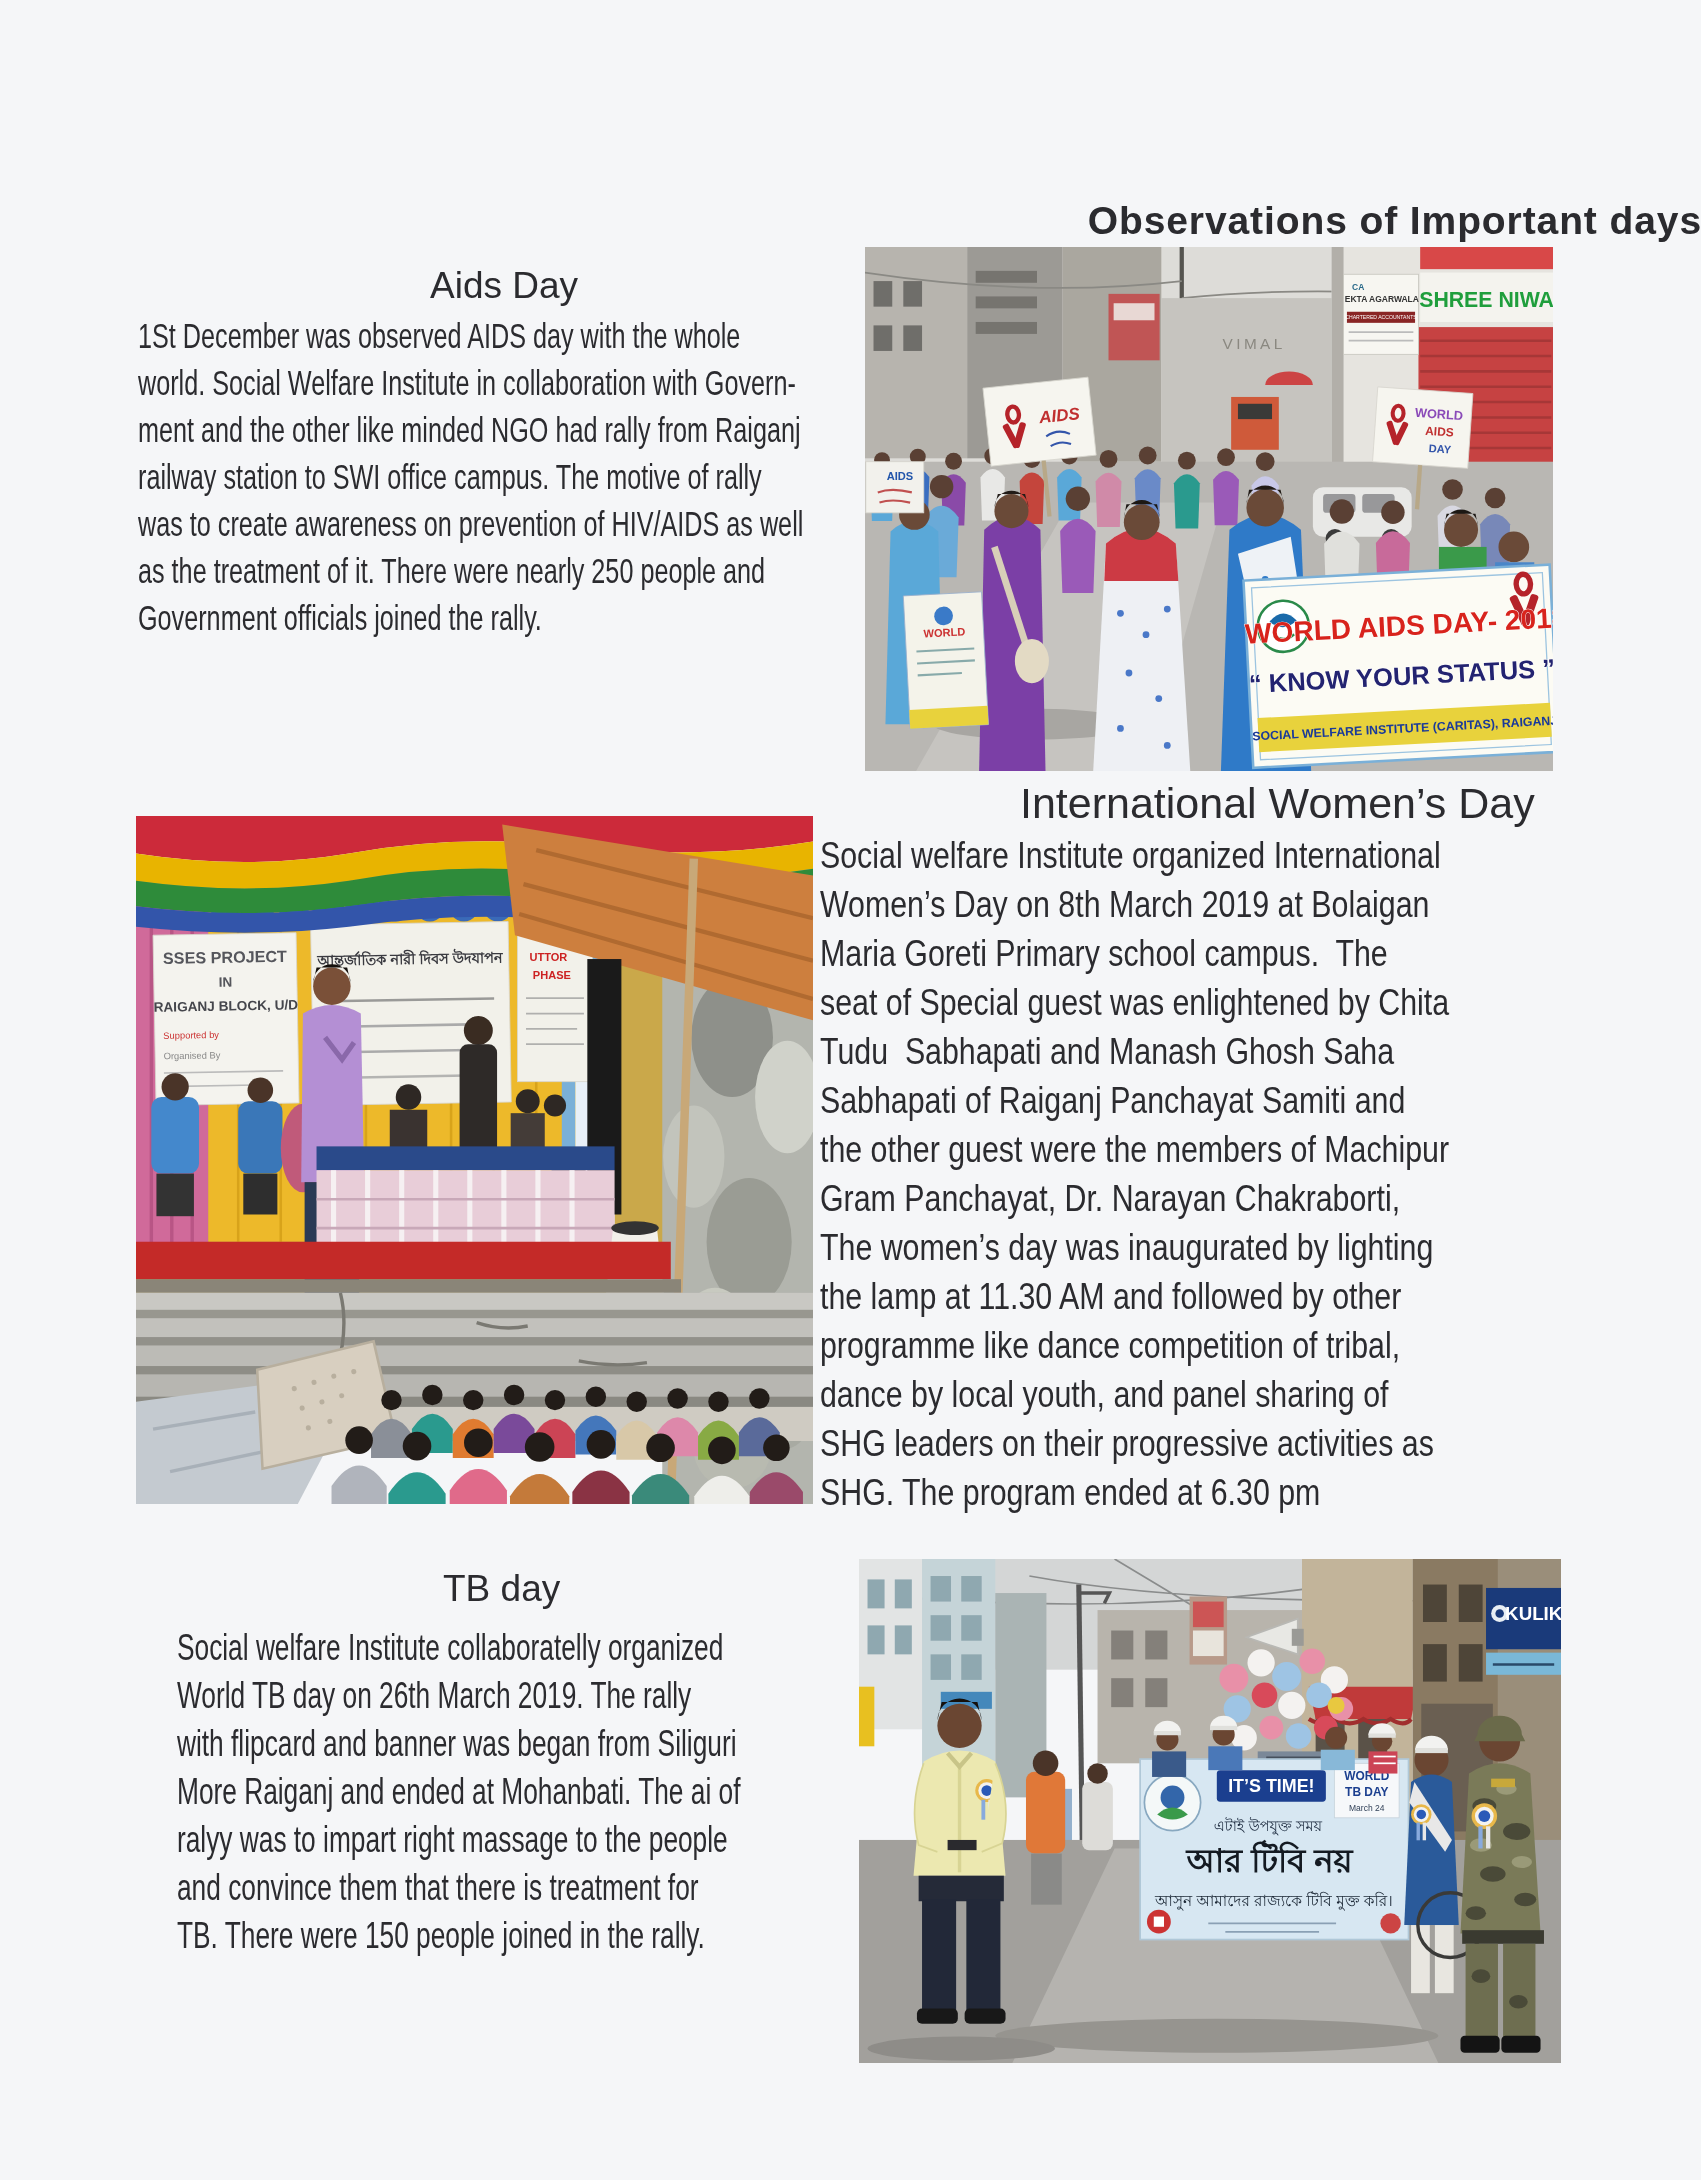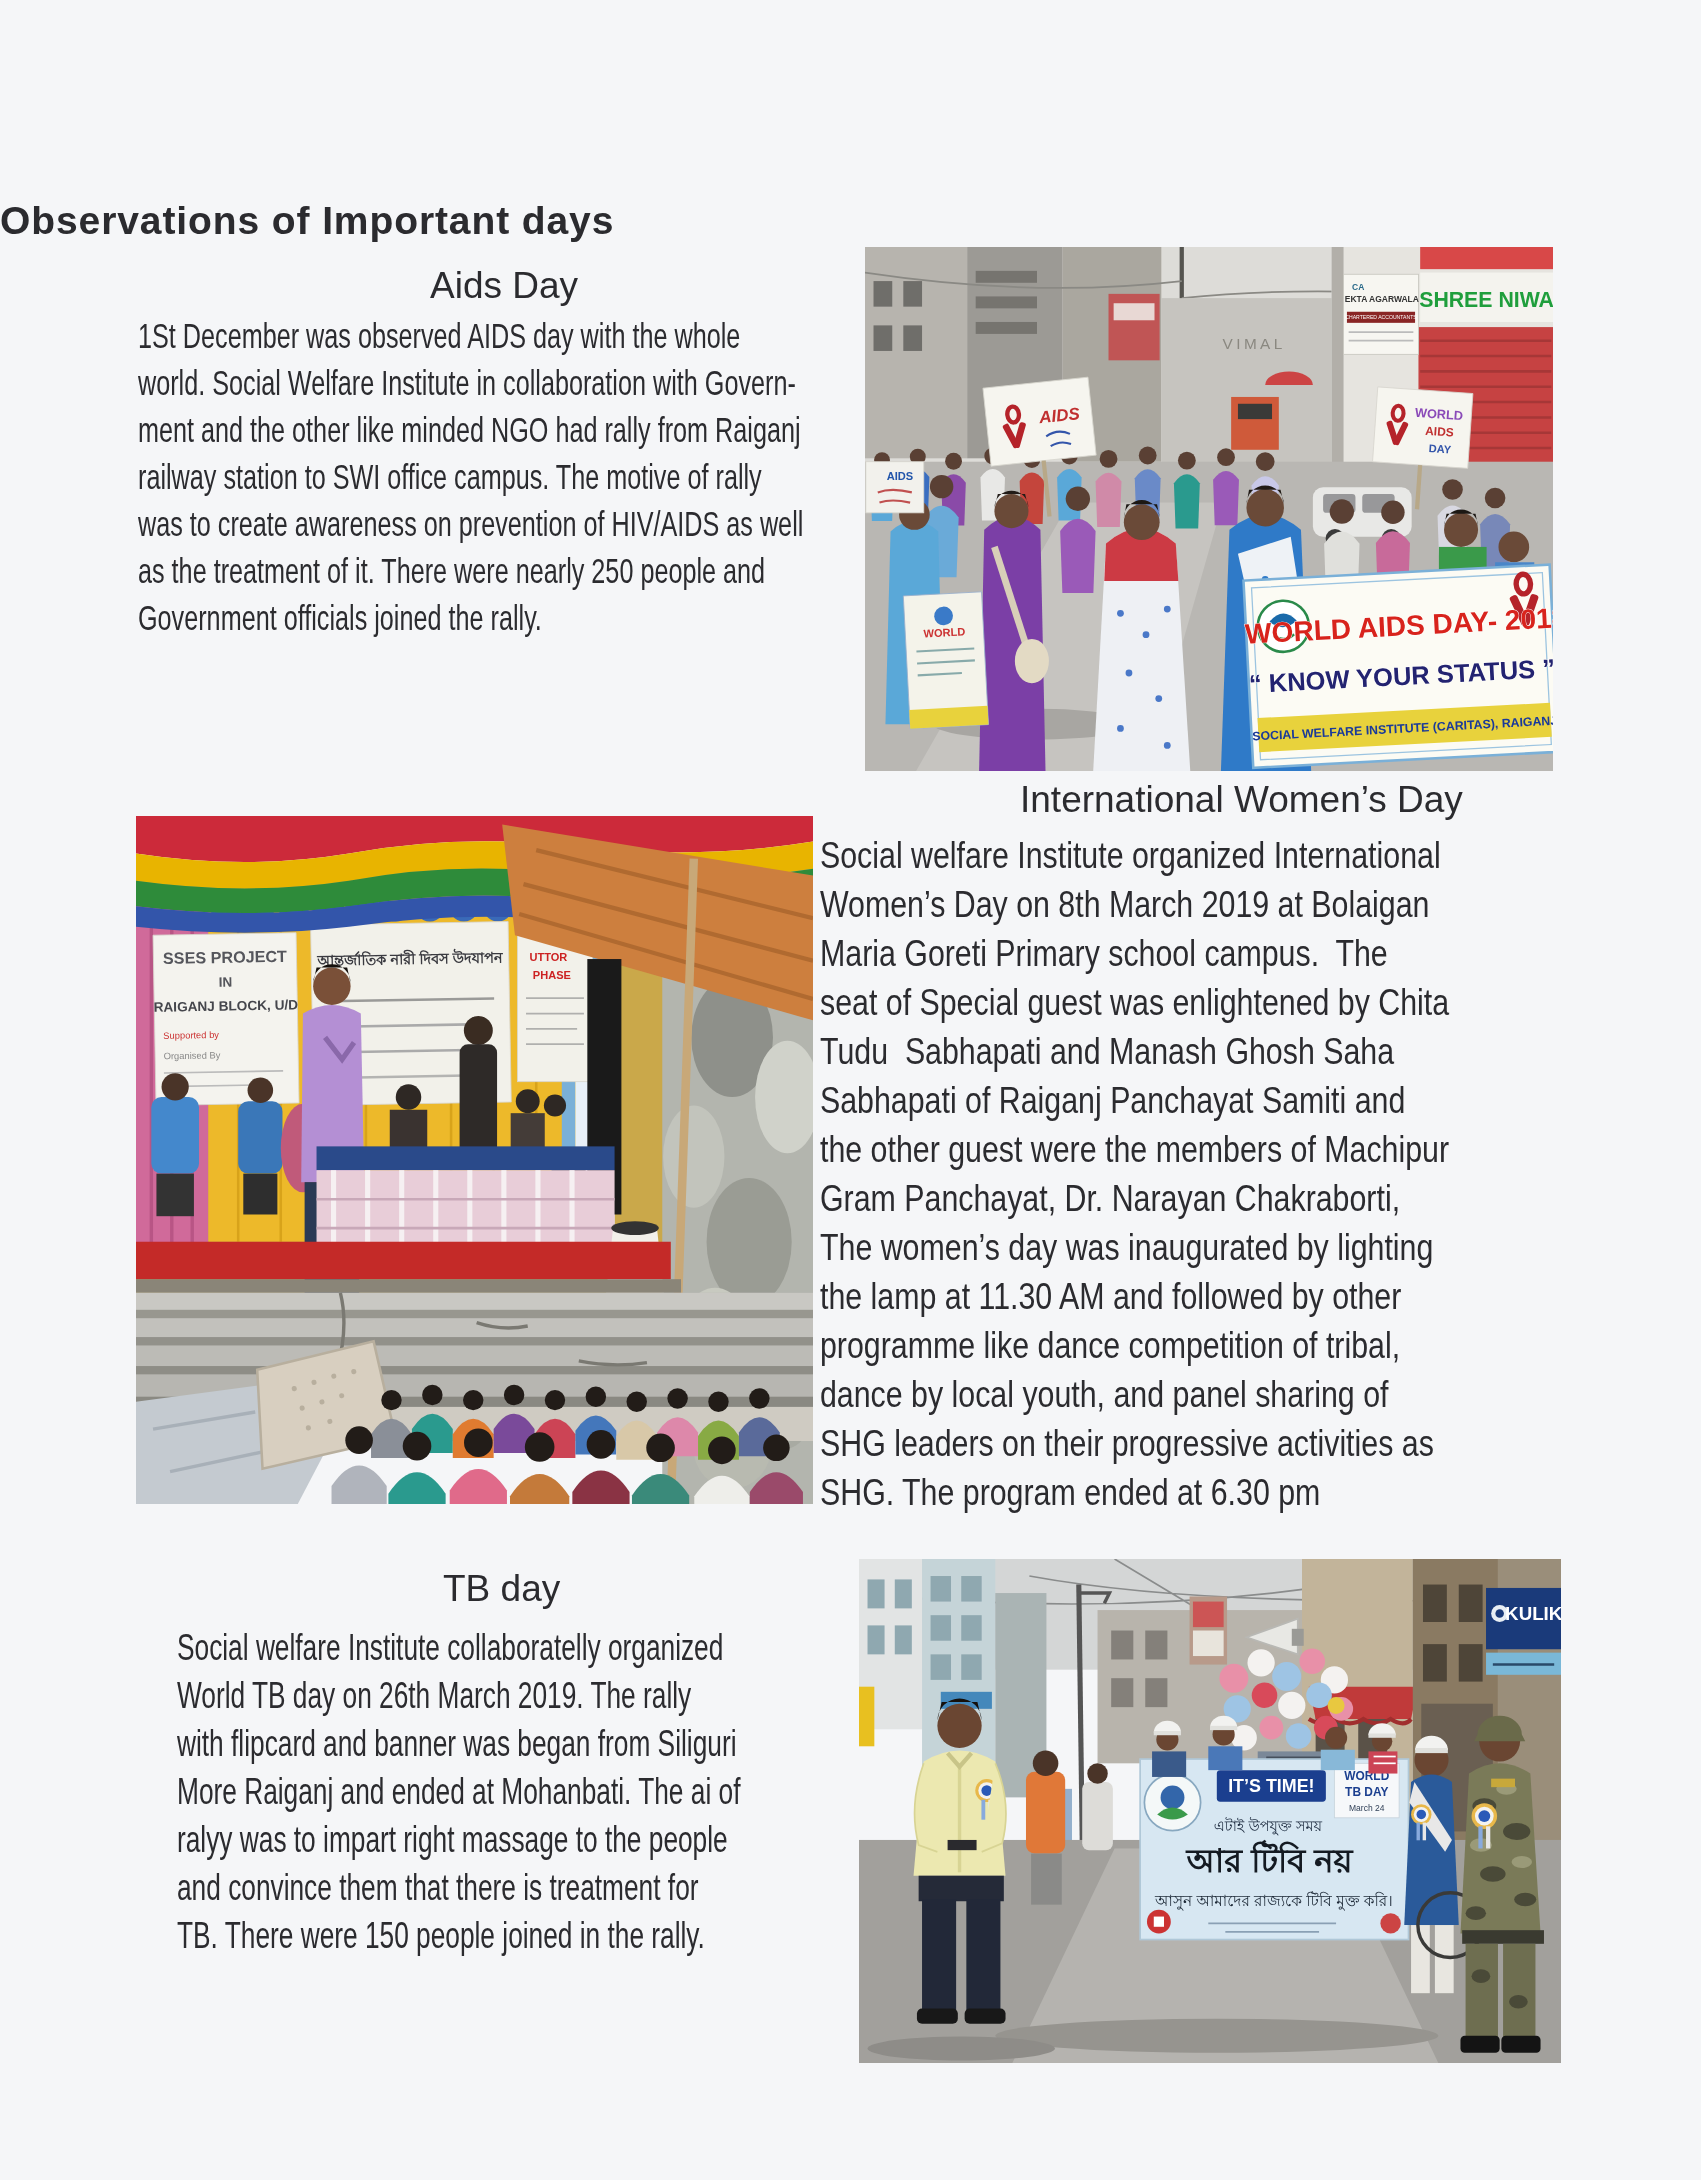--- a/index.html
+++ b/index.html
@@ -4,26 +4,26 @@
 <style>
   html,body{margin:0;padding:0;}
   body{
     width:1702px;height:2181px;position:relative;overflow:hidden;
     background:#f5f6f8;
     font-family:"Liberation Sans","DejaVu Sans",sans-serif;
     color:#2b2b2f;
   }
   .abs{position:absolute;}
   .page-title{
-    left:0;right:0;top:199px;text-align:left;
+    left:0;right:0;top:199px;text-align:right;
     font-size:39px;font-weight:700;letter-spacing:0.9px;
   }
   .sec-heading{font-weight:400;white-space:pre;}
   .h-aids{left:430px;top:265px;font-size:37px;}
-  .h-women{left:1020px;top:779px;font-size:37px;}
+  .h-women{left:1020px;top:779px;font-size:43px;}
   .h-tb{left:443px;top:1568px;font-size:37px;}
   .body-text{
     white-space:pre;transform-origin:0 0;line-height:47px;
   }
   .body-aids{left:138px;top:312px;font-size:35px;transform:scaleX(.72);}
   .body-women{left:820px;top:831px;font-size:37px;line-height:49px;transform:scaleX(.82);}
   .body-tb{left:177px;top:1624px;font-size:36px;line-height:48px;transform:scaleX(.73);}
   .photo{display:block;}
   .photo-aids{left:865px;top:247px;}
   .photo-women{left:136px;top:816px;}

